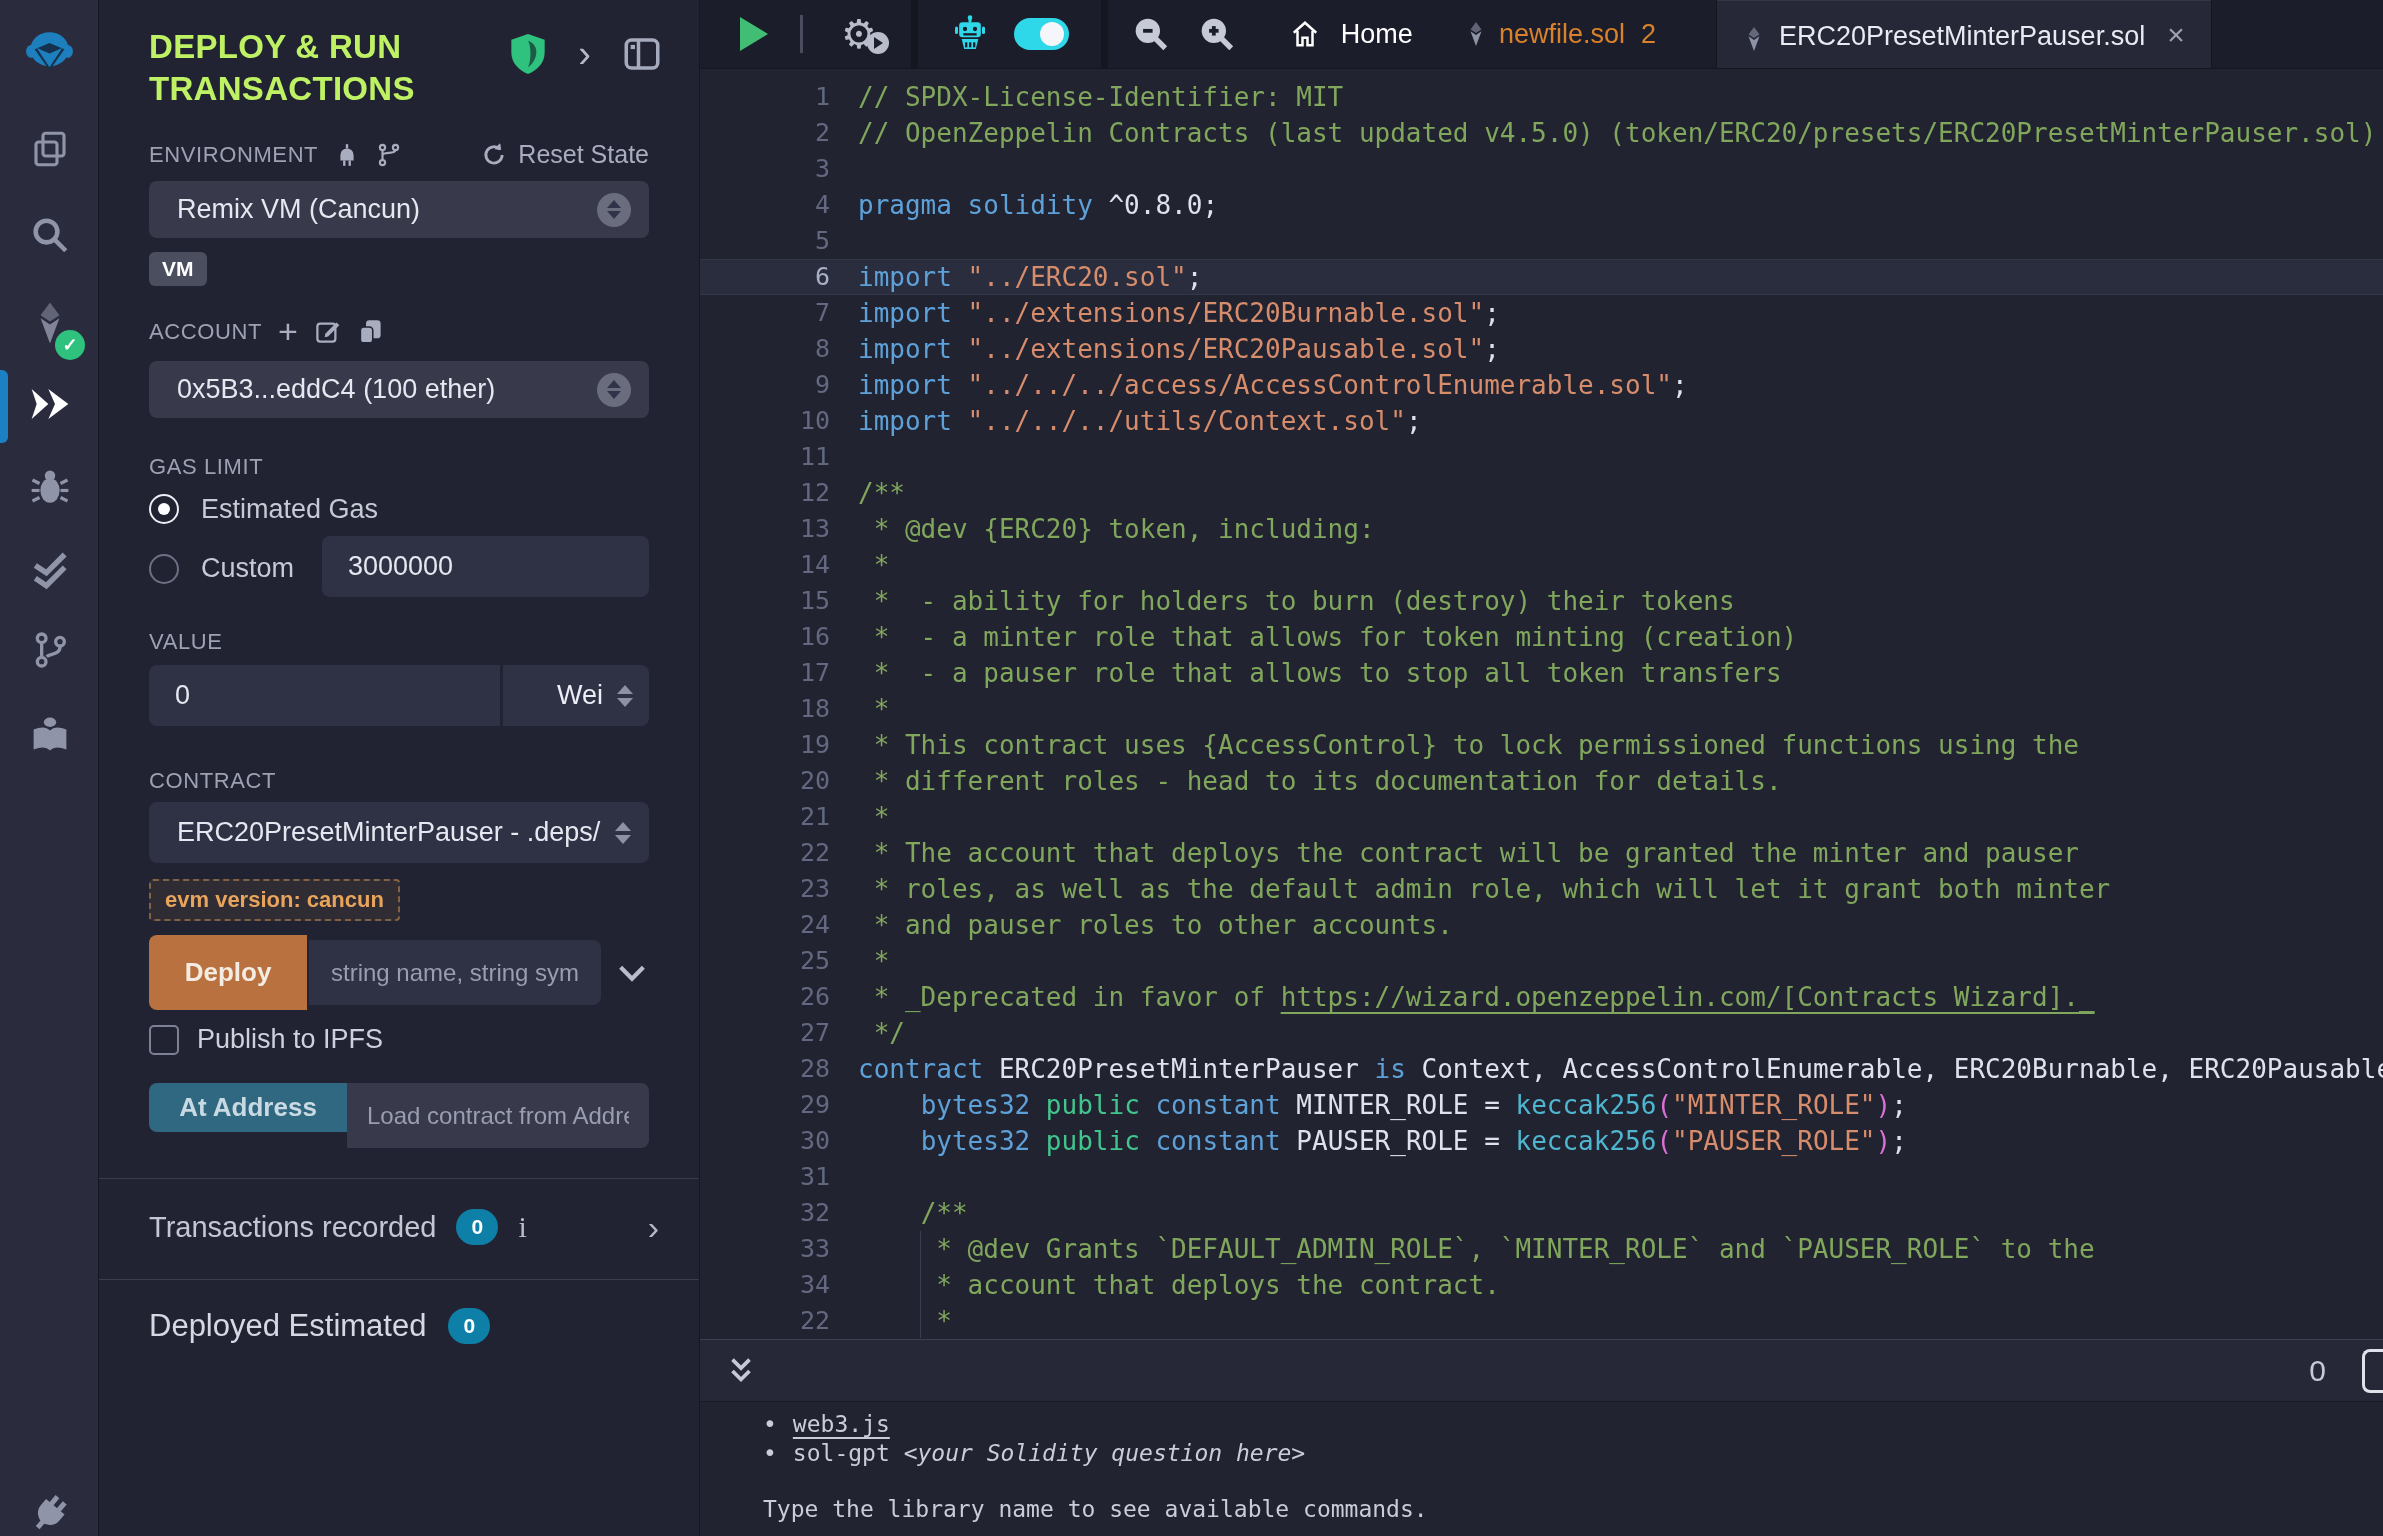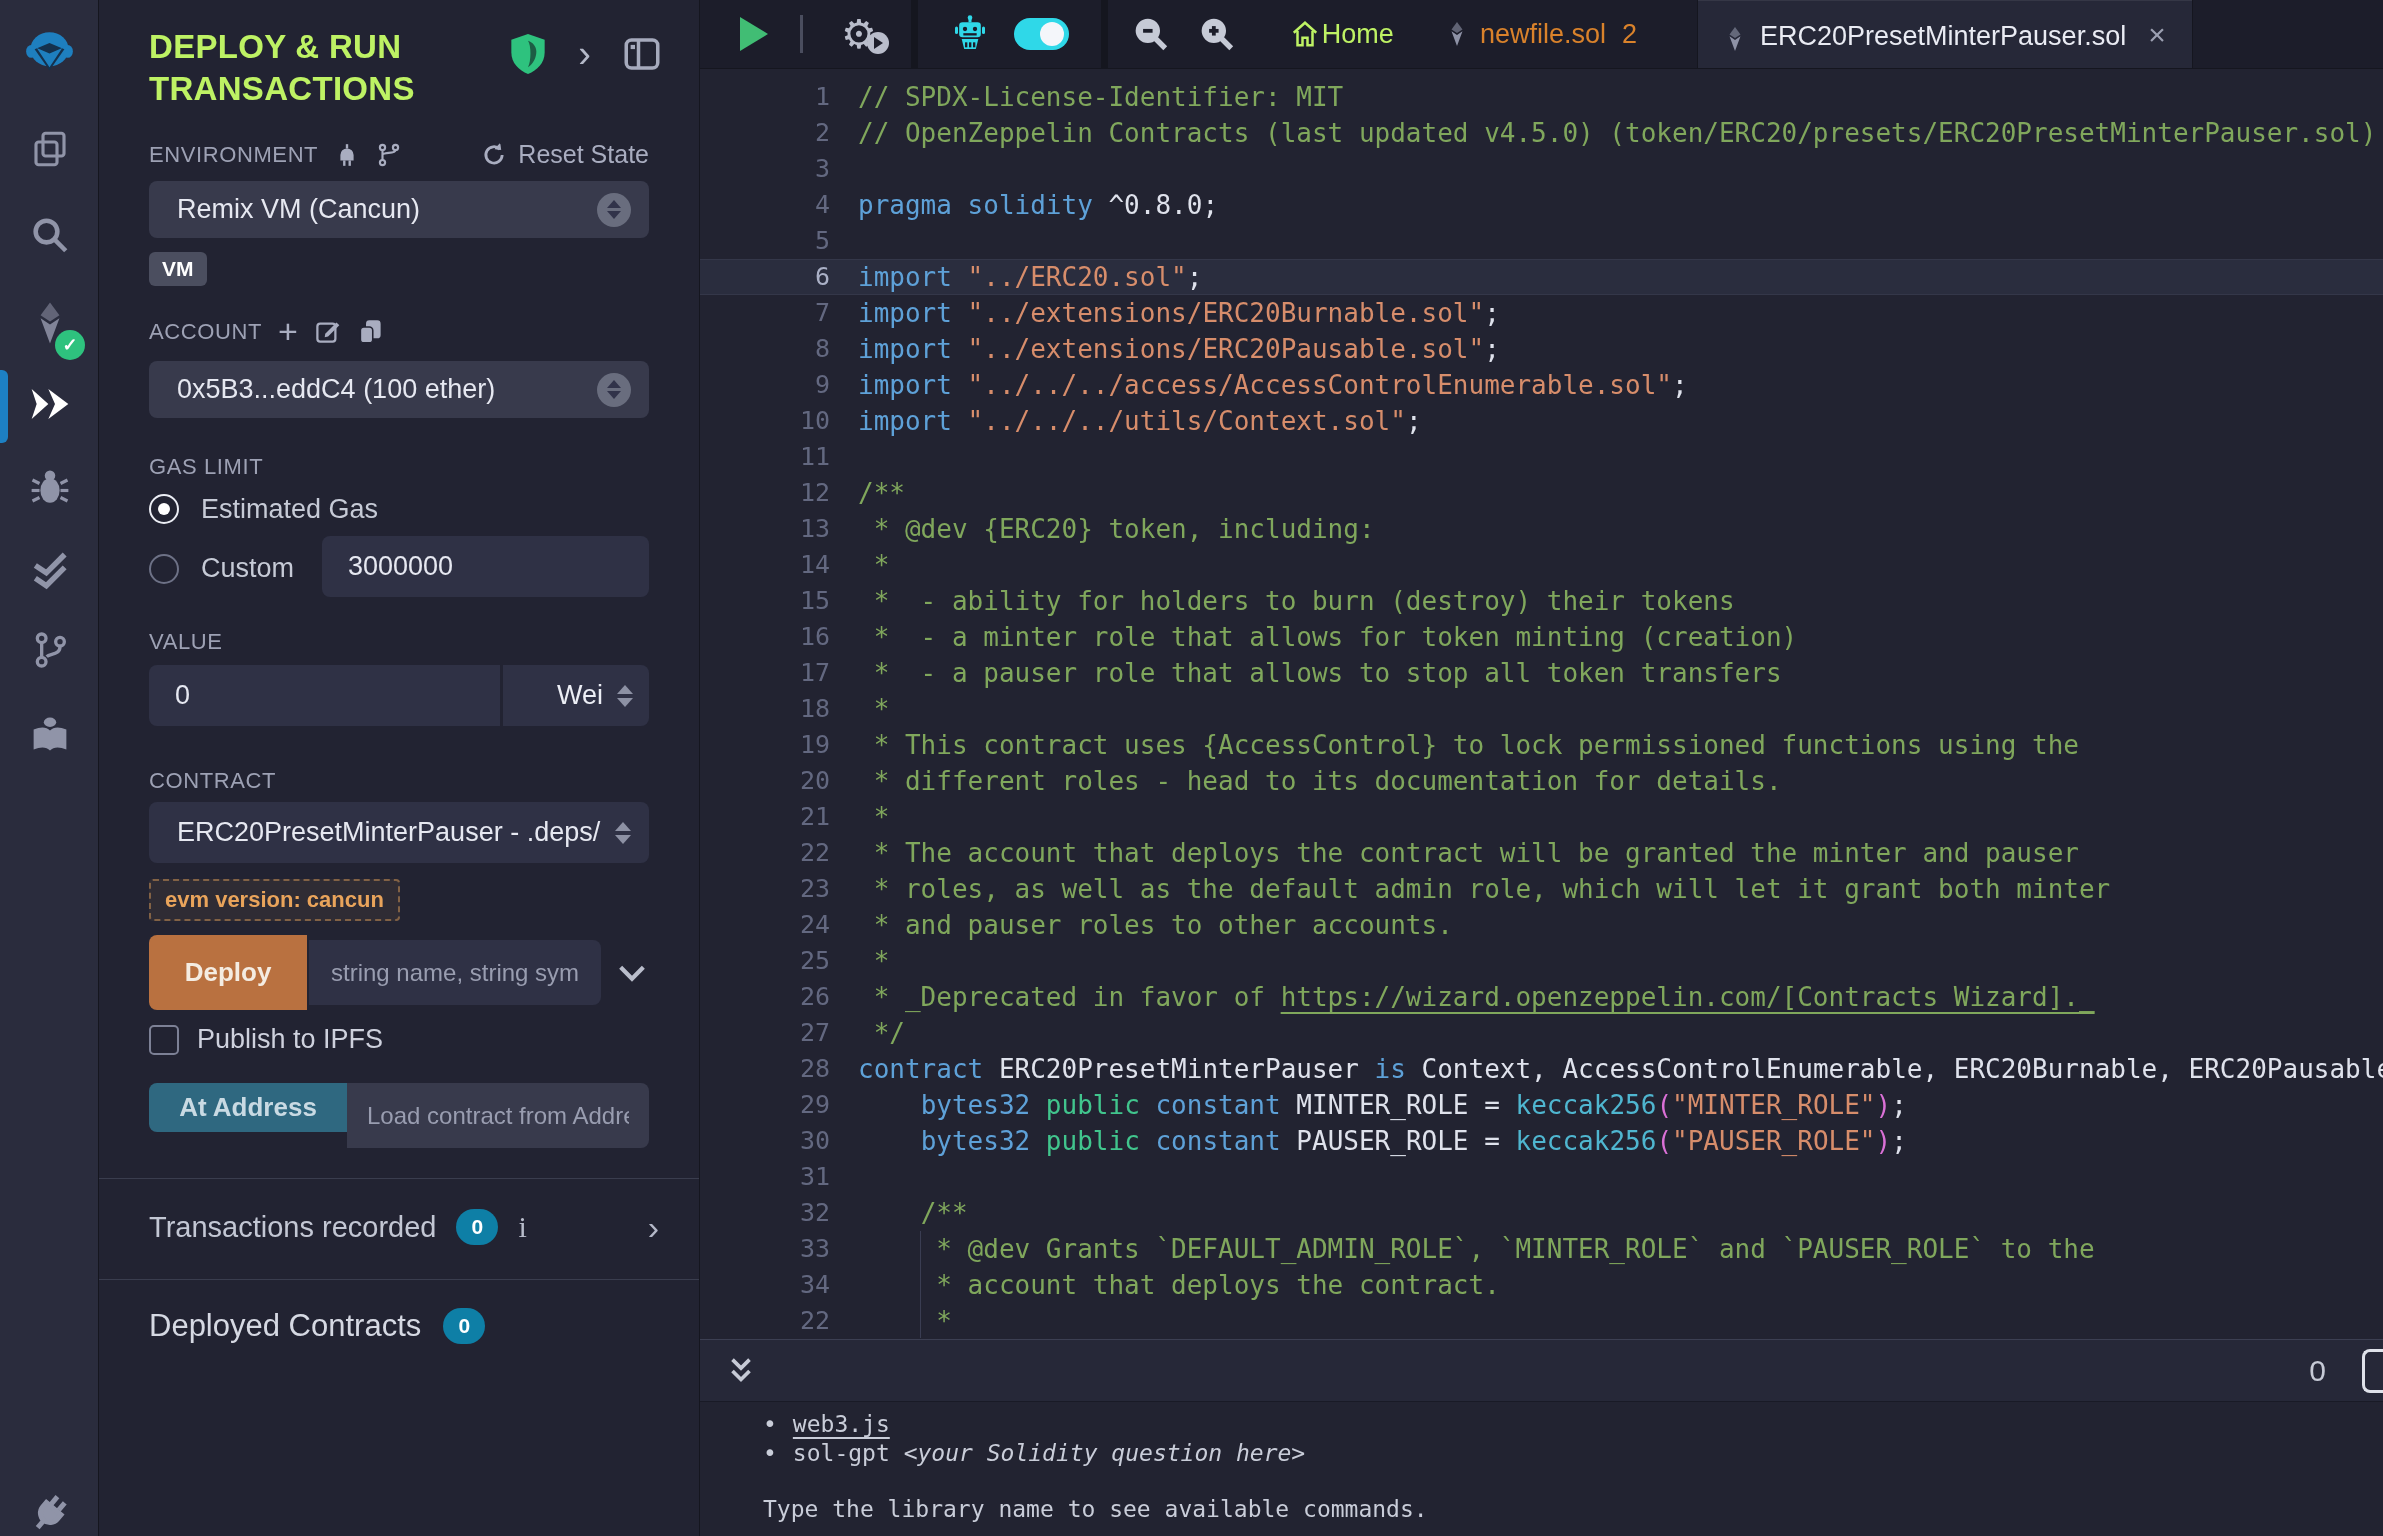--- a/index.html
+++ b/index.html
@@ -84,21 +84,21 @@
   .tb-sep-dark{width:7px;background:var(--dark-line);height:69px;flex:none;}
   .play-btn{width:0;height:0;border-top:17px solid transparent;border-bottom:17px solid transparent;border-left:28px solid #41bd74;margin:0 18px 0 30px;cursor:pointer;}
   .small-sep{width:3px;height:38px;background:#4a4d5e;margin:0 14px;}
   .gear-wrap{position:relative;margin:0 24px;color:#b9bdcb;font-size:40px;line-height:1;cursor:pointer;}
   .gear-badge{position:absolute;right:-12px;bottom:0;width:22px;height:22px;border-radius:50%;background:#b9bdcb;display:flex;align-items:center;justify-content:center;}
   .gear-badge i{width:0;height:0;border-top:6px solid transparent;border-bottom:6px solid transparent;border-left:9px solid #1c1d2a;margin-left:2px;}
   .robot{margin:0 12px 0 22px;cursor:pointer;}
   .toggle{width:55px;height:32px;border-radius:16px;background:var(--cyan);position:relative;margin:0 22px 0 12px;cursor:pointer;}
   .toggle:after{content:"";position:absolute;right:5px;top:4px;width:24px;height:24px;border-radius:50%;background:#f4f6fa;}
   .zoom-icon{margin:0 14px;cursor:pointer;color:#c6cad6;}
-  .home-tab{display:flex;align-items:center;gap:2px;margin:0 26px 0 30px;color:#bef264;font-size:27px;cursor:pointer;}
+  .home-tab{display:flex;align-items:center;gap:21px;margin:0 26px 0 30px;color:#ffffff;font-size:27px;cursor:pointer;}
   .file-tab{display:flex;align-items:center;gap:12px;margin:0 26px;font-size:27px;cursor:pointer;color:var(--taborange);}
   .file-tab .cnt{margin-left:4px;}
   .sol-icon{color:#8e92a6;flex:none;}
   .active-tab{display:flex;align-items:flex-end;gap:14px;background:var(--tab-active-bg);padding:16px 26px;margin-left:34px;font-size:27px;color:#e9ebf3;box-shadow:inset 0 1px 0 rgba(255,255,255,.07);border-right:1px solid var(--dark-line);border-left:1px solid var(--dark-line);cursor:pointer;}
   .close-x{font-size:30px;color:#9ca0b2;margin-left:8px;cursor:pointer;}
 
   
   .code{position:absolute;top:69px;left:0;right:0;height:1269px;overflow:hidden;background:var(--editor-bg);cursor:text;}
   .lines{padding-top:10px;font-family:"DejaVu Sans Mono",monospace;font-size:26px;}
   .cl{display:flex;height:36px;line-height:36px;white-space:pre;}
@@ -358,21 +358,21 @@
       <span class="trans-label">Transactions recorded</span>
       <span class="count-badge">0</span>
       <span class="info-i">i</span>
       <span class="spacer"></span>
       <span class="chev-right">›</span>
     </div>
 
     <div class="divider" style="margin-top:0;"></div>
 
     <div class="deployed-row">
-      <span class="deployed-label">Deployed Contracts</span>
+      <span class="deployed-label">Deployed Estimated</span>
       <span class="count-badge">0</span>
     </div>
   </section>
 
   <main class="editor-area">
 
     <div class="topbar">
       <div class="tb-group">
         <span class="play-btn"></span>
         <span class="small-sep"></span>

